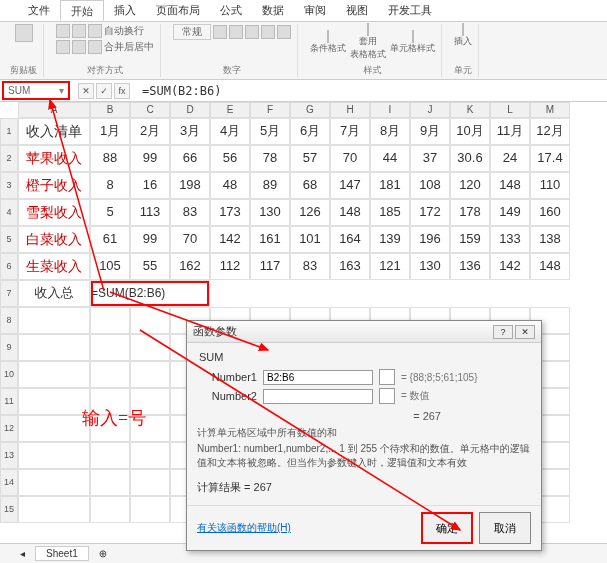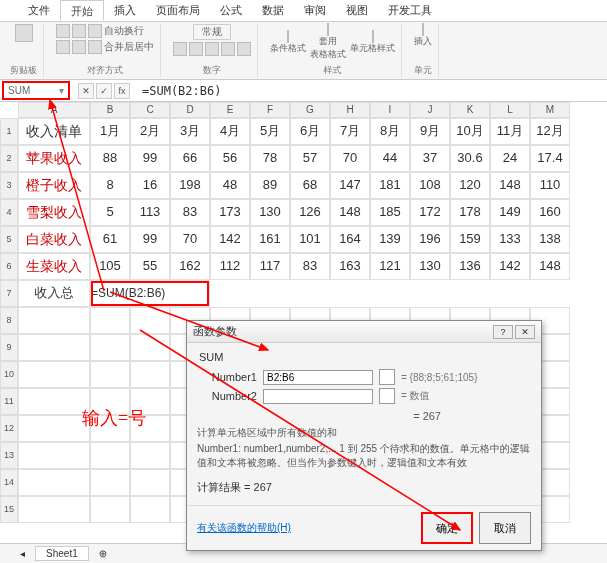--- a/index.html
+++ b/index.html
@@ -88,21 +88,21 @@
       <div style="display:flex;gap:2px;align-items:center">
         <span class="ico sm"></span>
         <span class="ico sm"></span>
         <span class="ico sm"></span>
         <span>合并后居中</span>
       </div>
     </div>
     <span class="label">对齐方式</span>
   </div>
   <div class="group">
-    <div class="btns" style="flex-direction:column;gap:2px">
+    <div class="btns" style="flex-direction:row;gap:2px">
       <span style="border:1px solid #ccc;padding:0 8px">常规</span>
       <div style="display:flex;gap:2px">
         <span class="ico sm"></span>
         <span class="ico sm"></span>
         <span class="ico sm"></span>
         <span class="ico sm"></span>
         <span class="ico sm"></span>
       </div>
     </div>
     <span class="label">数字</span>

